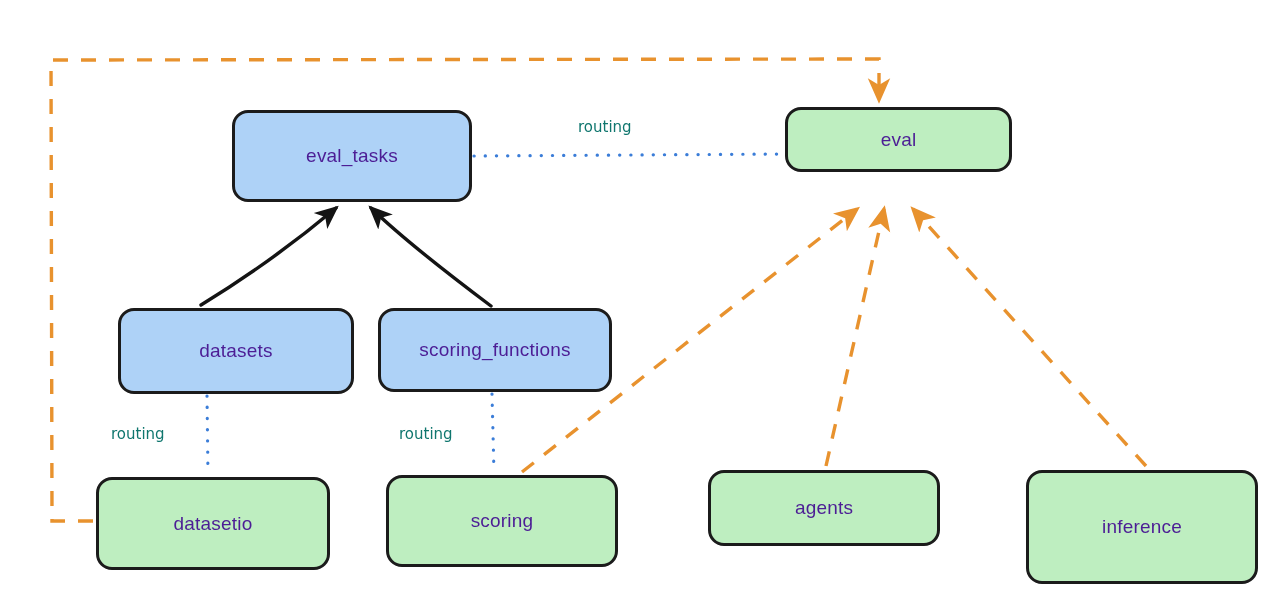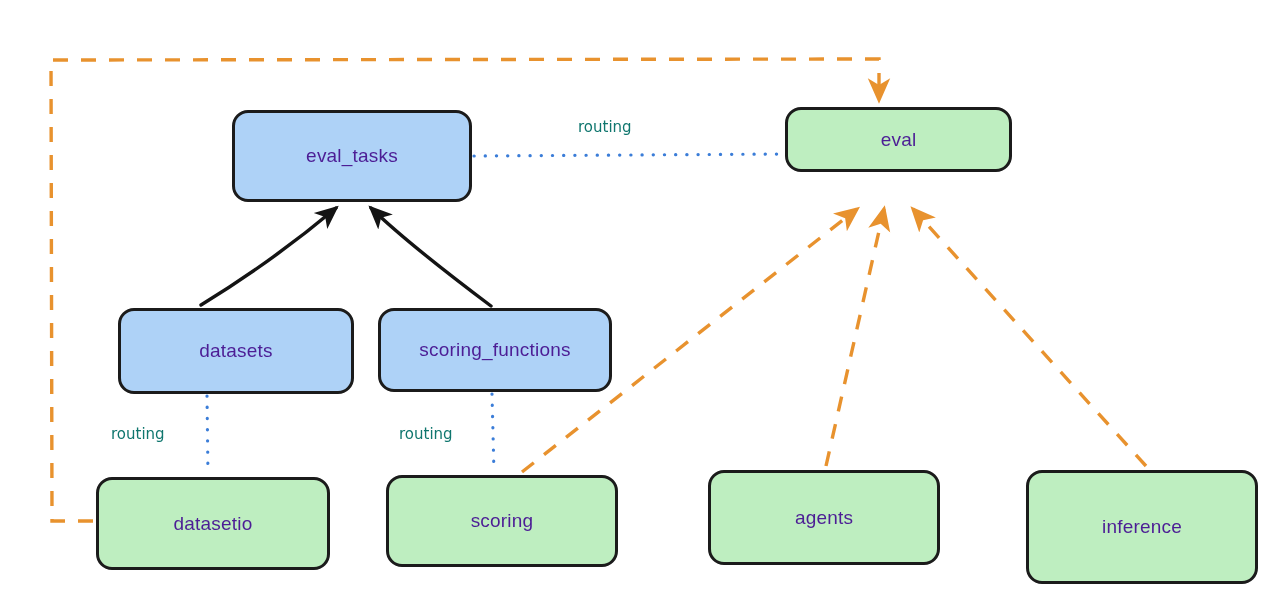--- a/index.html
+++ b/index.html
@@ -108,21 +108,21 @@
   </div>
 
   <div class="node provider" style="left:386px; top:475px; width:232px; height:92px;">
     <span class="node-label">scoring</span>
   </div>
 
   <div class="node provider" style="left:96px; top:477px; width:234px; height:93px;">
     <span class="node-label">datasetio</span>
   </div>
 
-  <div class="node provider" style="left:708px; top:470px; width:232px; height:95px;">
+  <div class="node provider" style="left:708px; top:470px; width:232px; height:76px;">
     <span class="node-label">agents</span>
   </div>
 
   <div class="node provider" style="left:1026px; top:470px; width:232px; height:114px;">
     <span class="node-label">inference</span>
   </div>
 
   <div class="edge-label" style="left:578px; top:118px;">routing</div>
 
   <div class="edge-label" style="left:111px; top:425px;">routing</div>

